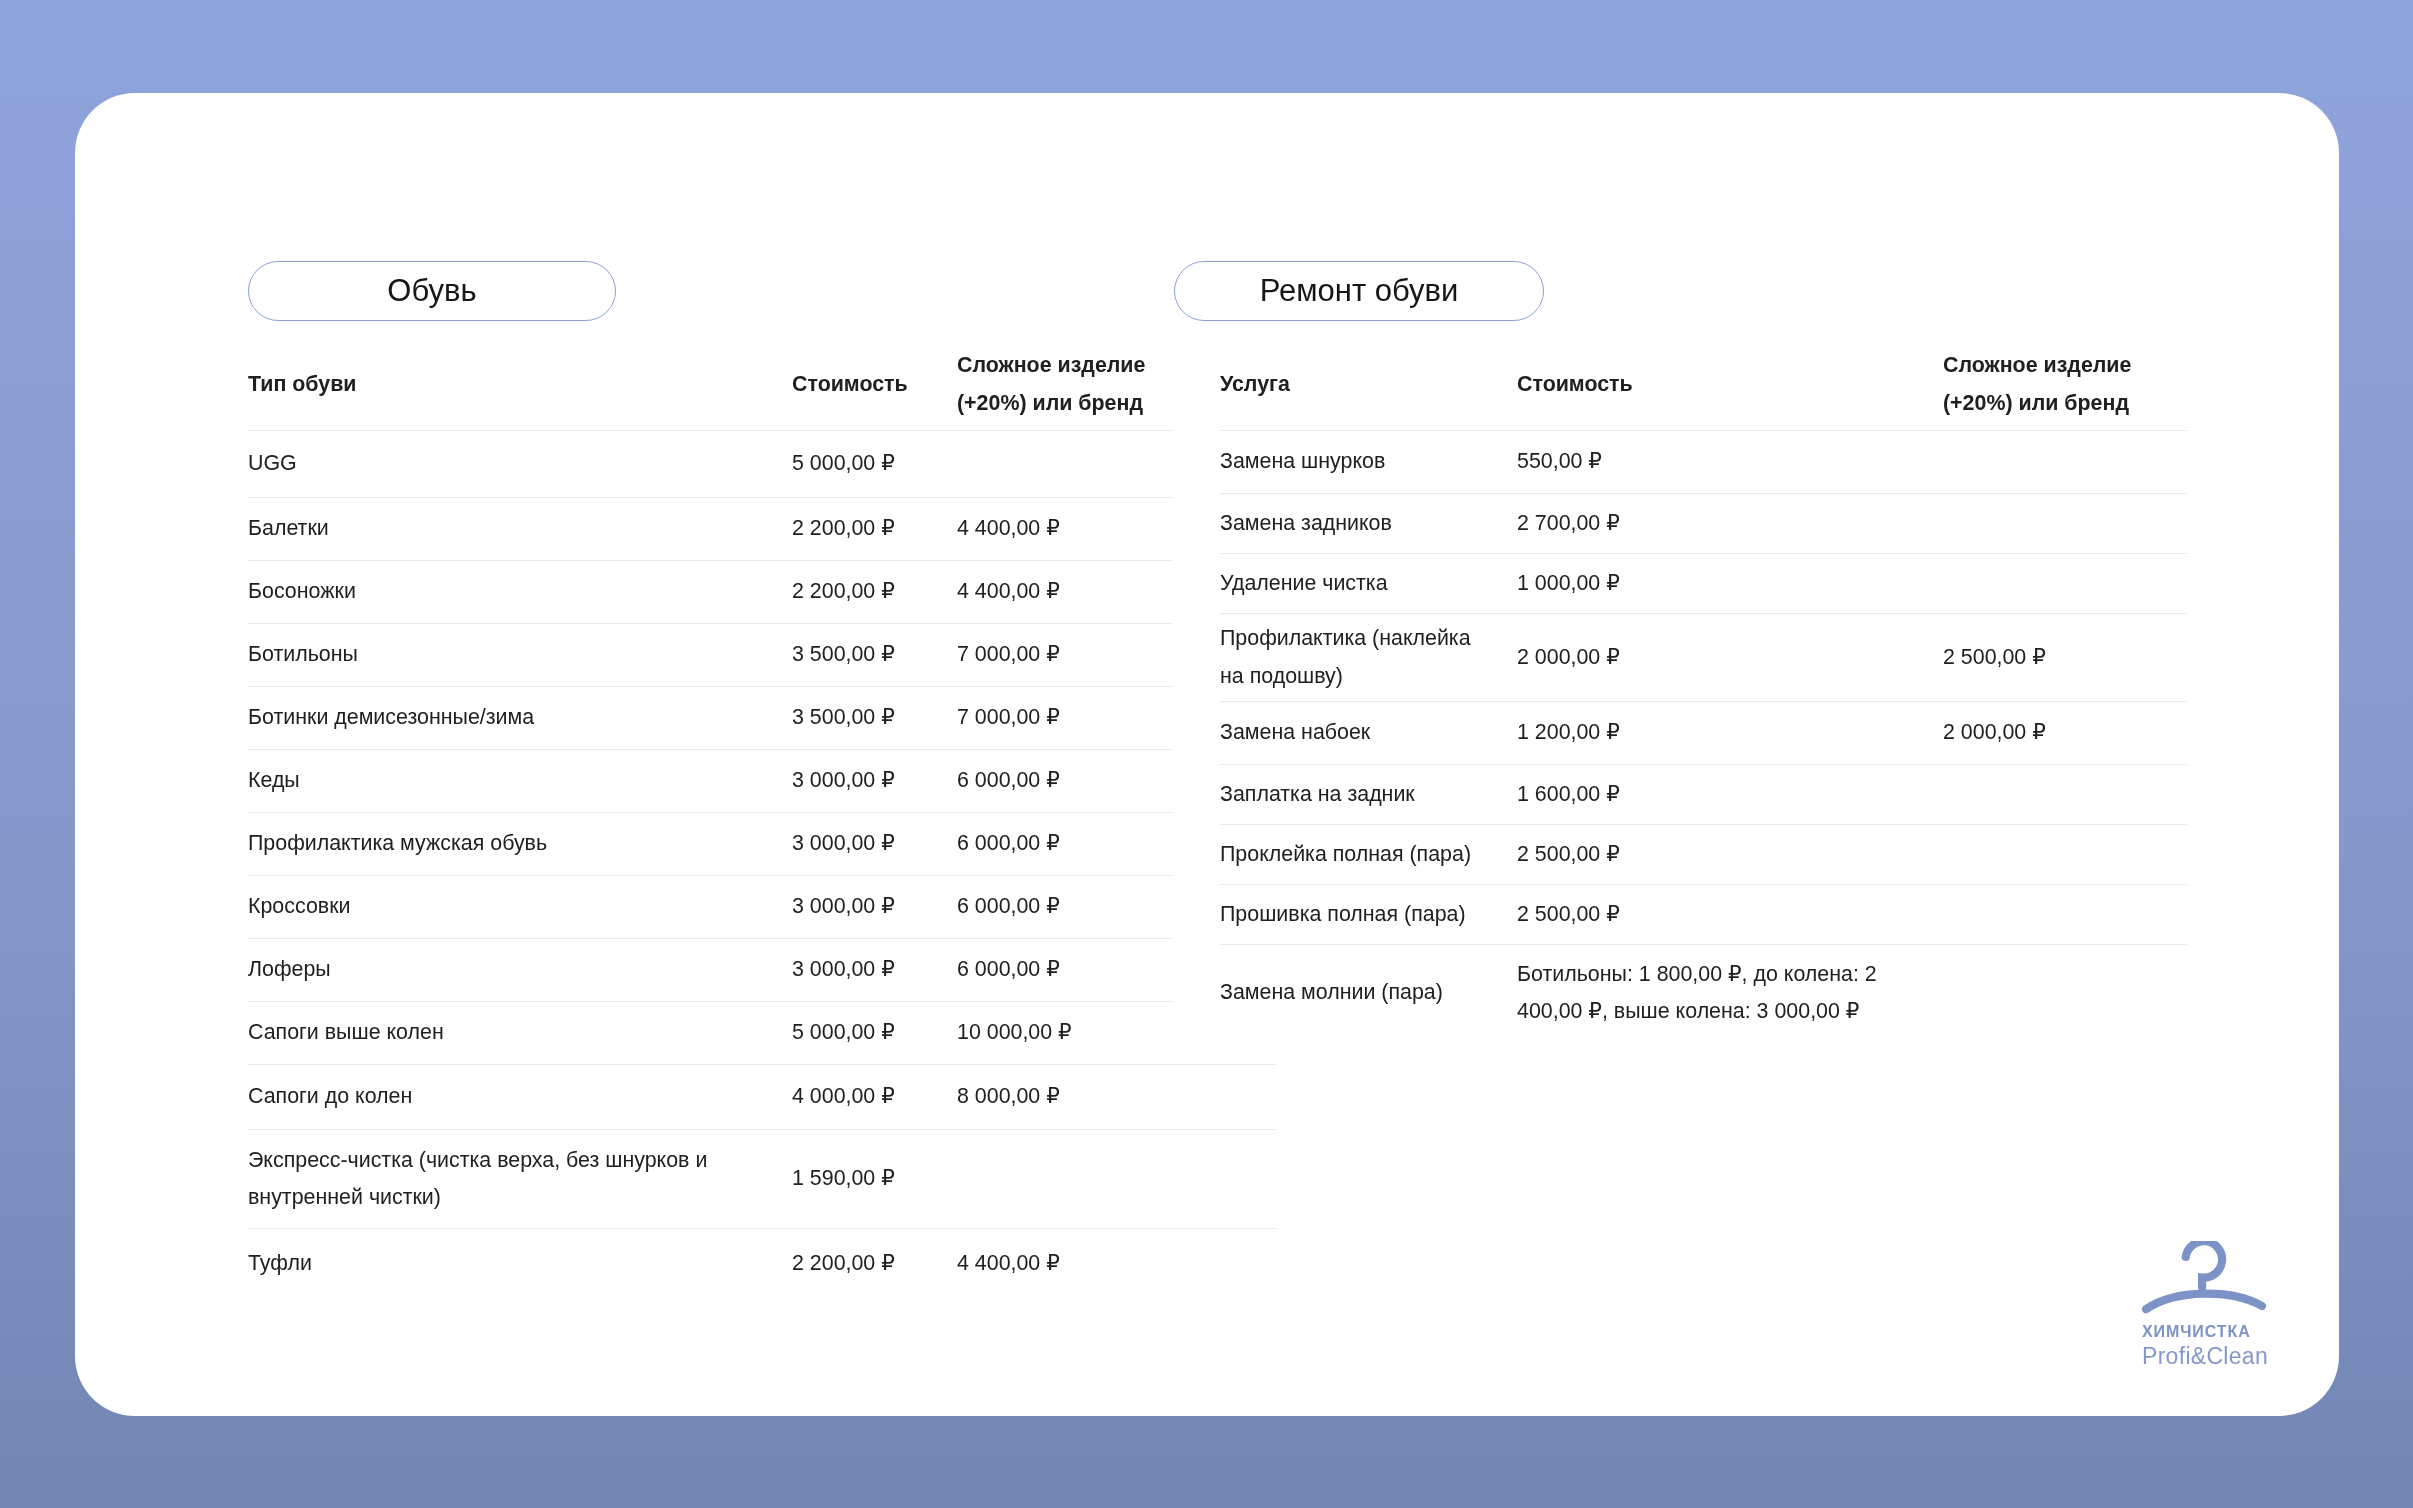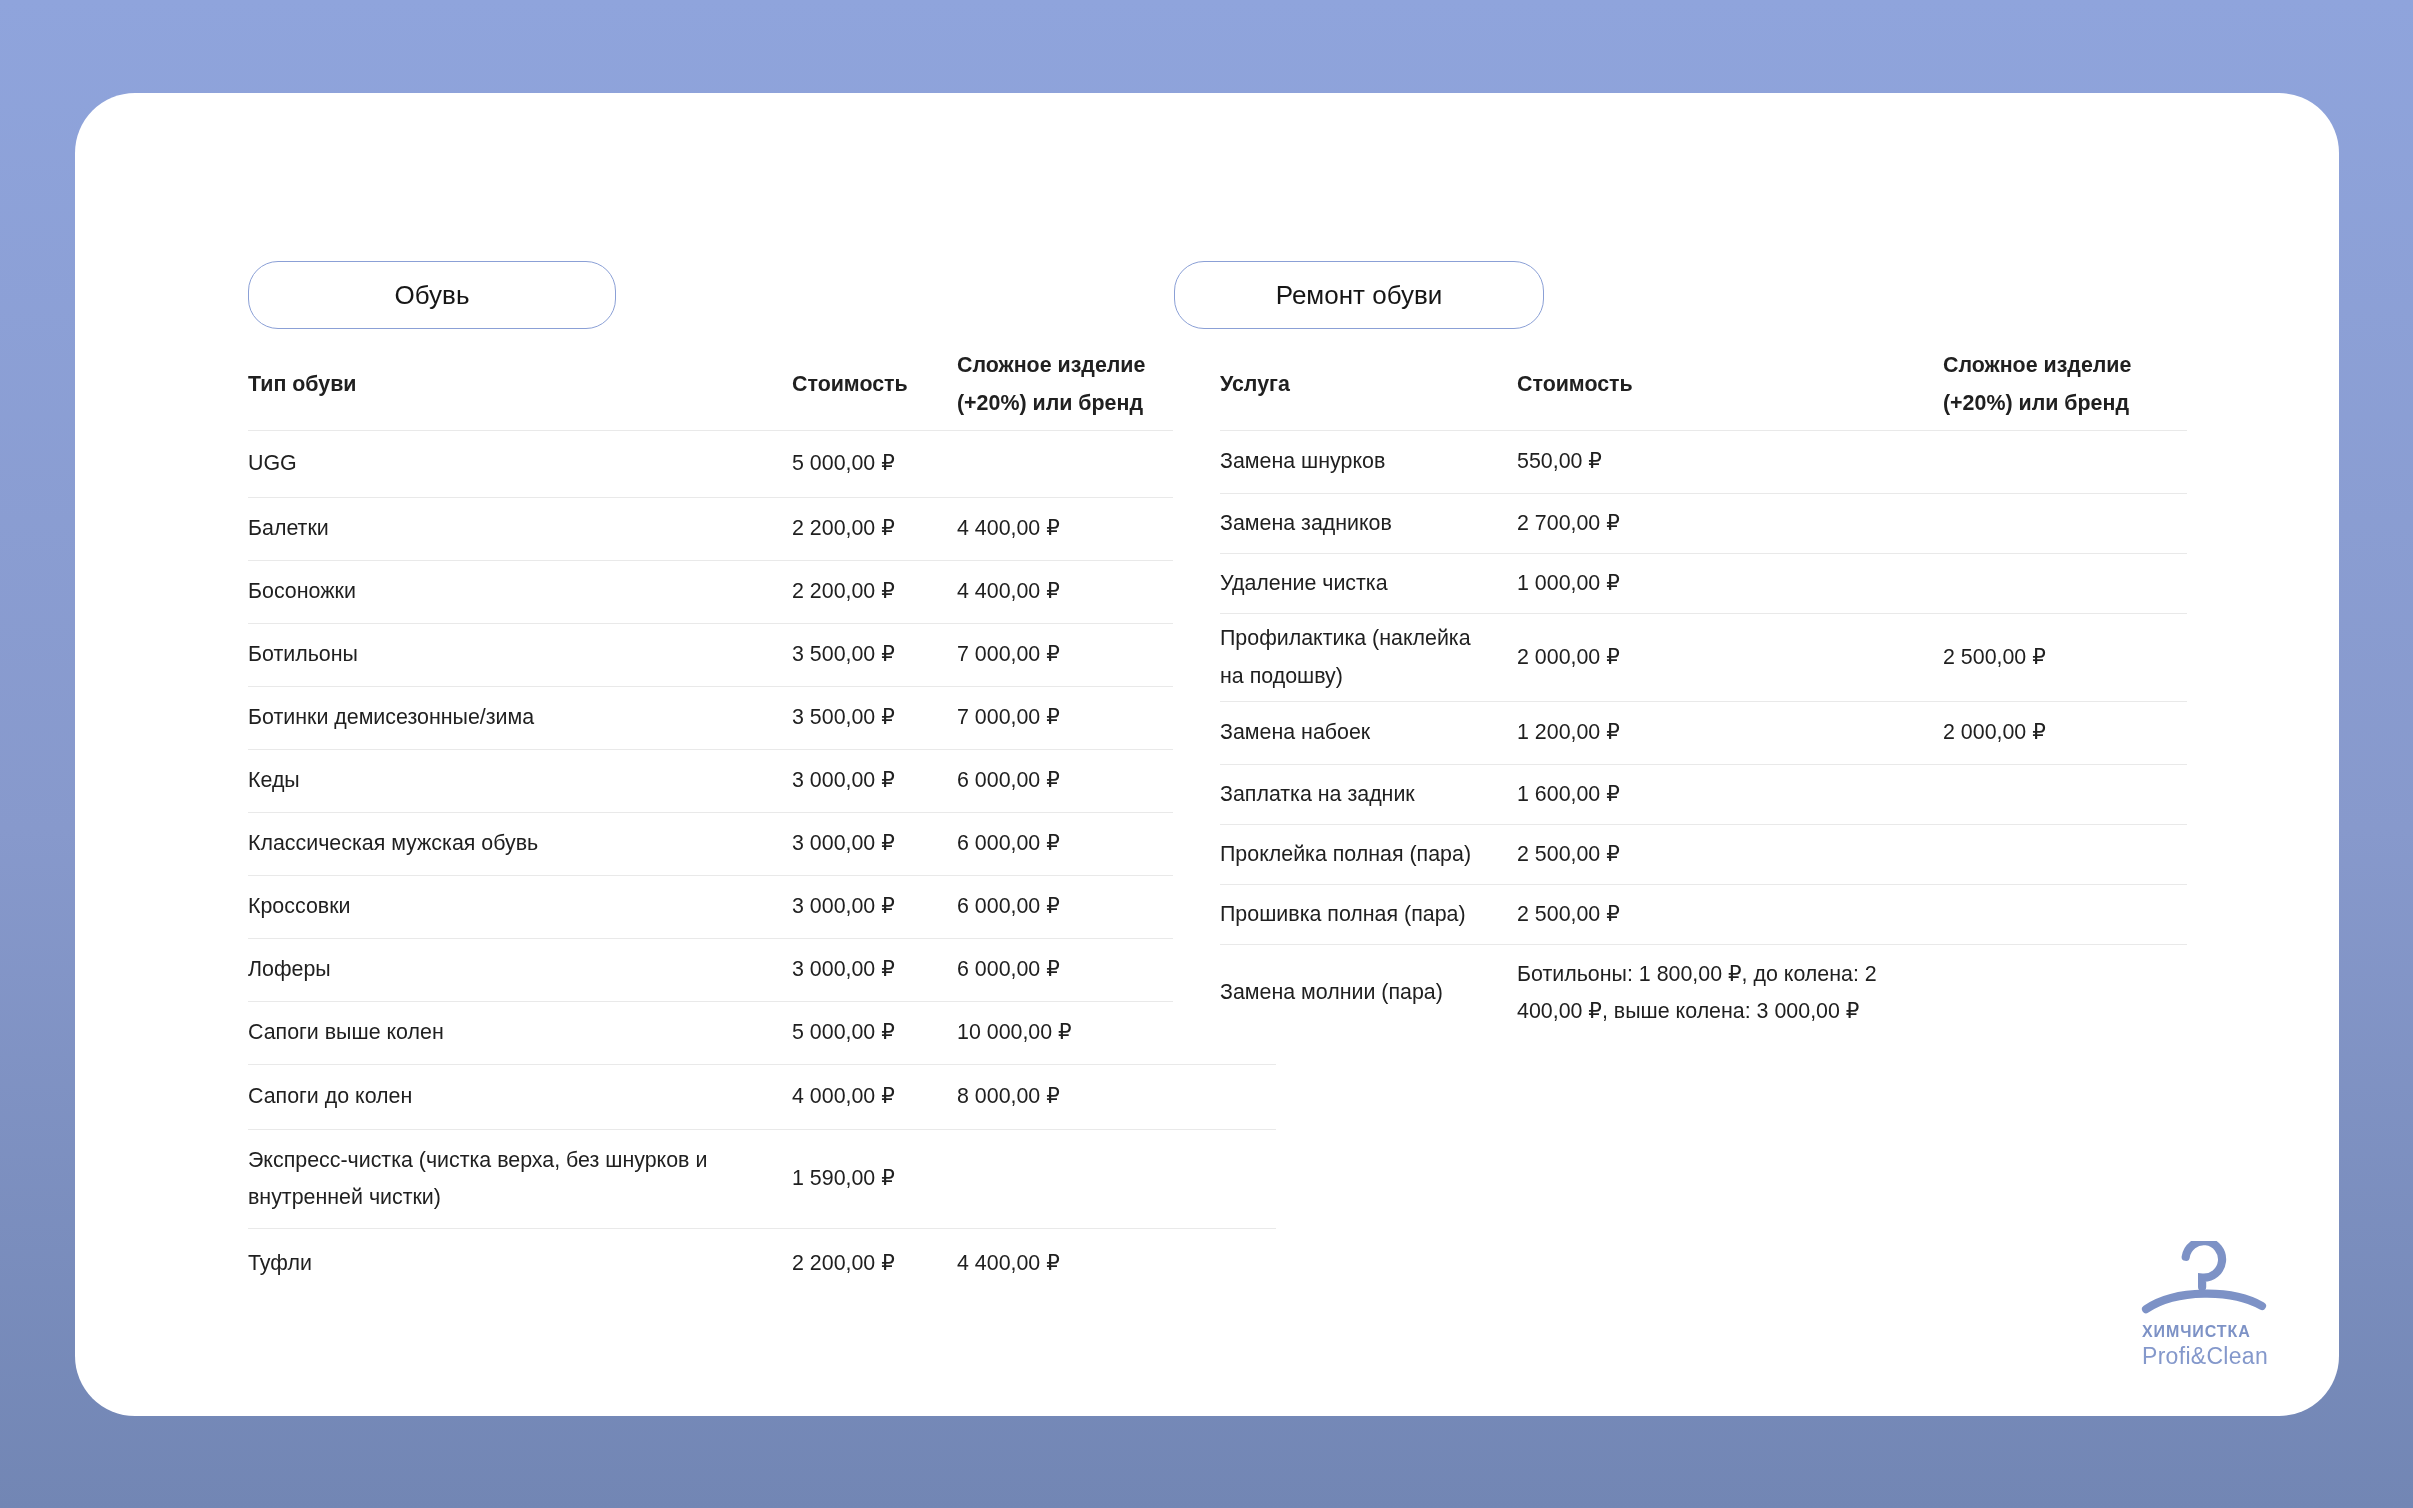--- a/index.html
+++ b/index.html
@@ -8,24 +8,24 @@
     font-family:"Liberation Sans","DejaVu Sans",sans-serif;
     position:relative;overflow:hidden;
     background:linear-gradient(180deg,#8FA4DC 0%,#8799CC 55%,#7286B4 100%);
     color:#202020;
   }
   .card{
     position:absolute;left:75px;top:93px;width:2264px;height:1323px;
     background:#FFFFFF;border-radius:60px;
   }
   .pill-btn{
-    position:absolute;top:168px;height:68px;
+    position:absolute;top:168px;height:60px;
     border:1.9px solid #8BA0D6;border-radius:30px;
     display:flex;align-items:center;justify-content:center;
-    font-size:26px;color:#161616;background:#FFFFFF;
+    font-size:31px;color:#161616;background:#FFFFFF;
     box-sizing:border-box;cursor:pointer;
   }
   .btn-left{left:173px;width:368px;}
   .btn-right{left:1099px;width:370px;}
   .ptable{position:absolute;top:246px;}
   .t-left{left:173px;width:1028px;}
   .t-right{left:1145px;width:967px;}
   .trow{
     display:flex;align-items:center;
     border-bottom:1.3px solid #E9E9E9;
@@ -104,21 +104,21 @@
       <div class="c1">Ботинки демисезонные/зима</div>
       <div class="c2">3 500,00 ₽</div>
       <div class="c3">7 000,00 ₽</div>
     </div>
     <div class="trow">
       <div class="c1">Кеды</div>
       <div class="c2">3 000,00 ₽</div>
       <div class="c3">6 000,00 ₽</div>
     </div>
     <div class="trow">
-      <div class="c1">Классическая мужская обувь</div>
+      <div class="c1">Профилактика мужская обувь</div>
       <div class="c2">3 000,00 ₽</div>
       <div class="c3">6 000,00 ₽</div>
     </div>
     <div class="trow">
       <div class="c1">Кроссовки</div>
       <div class="c2">3 000,00 ₽</div>
       <div class="c3">6 000,00 ₽</div>
     </div>
     <div class="trow">
       <div class="c1">Лоферы</div>

